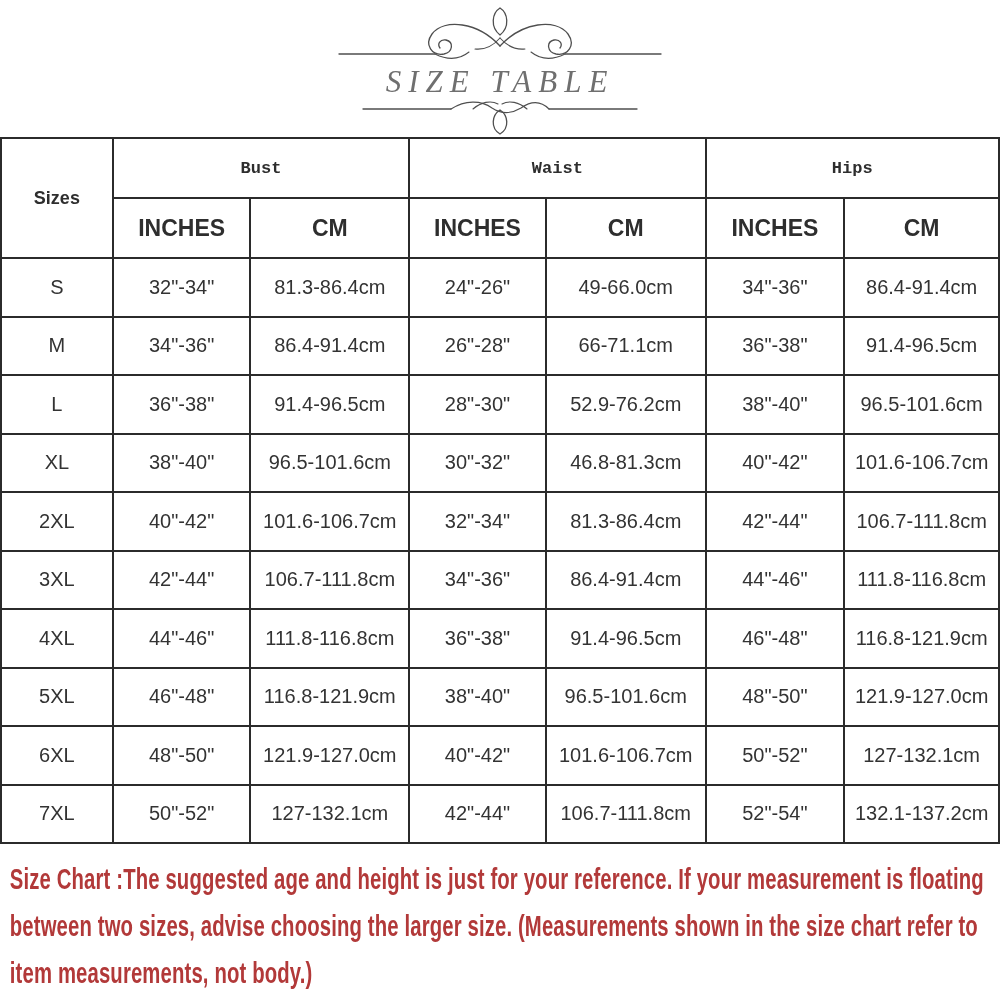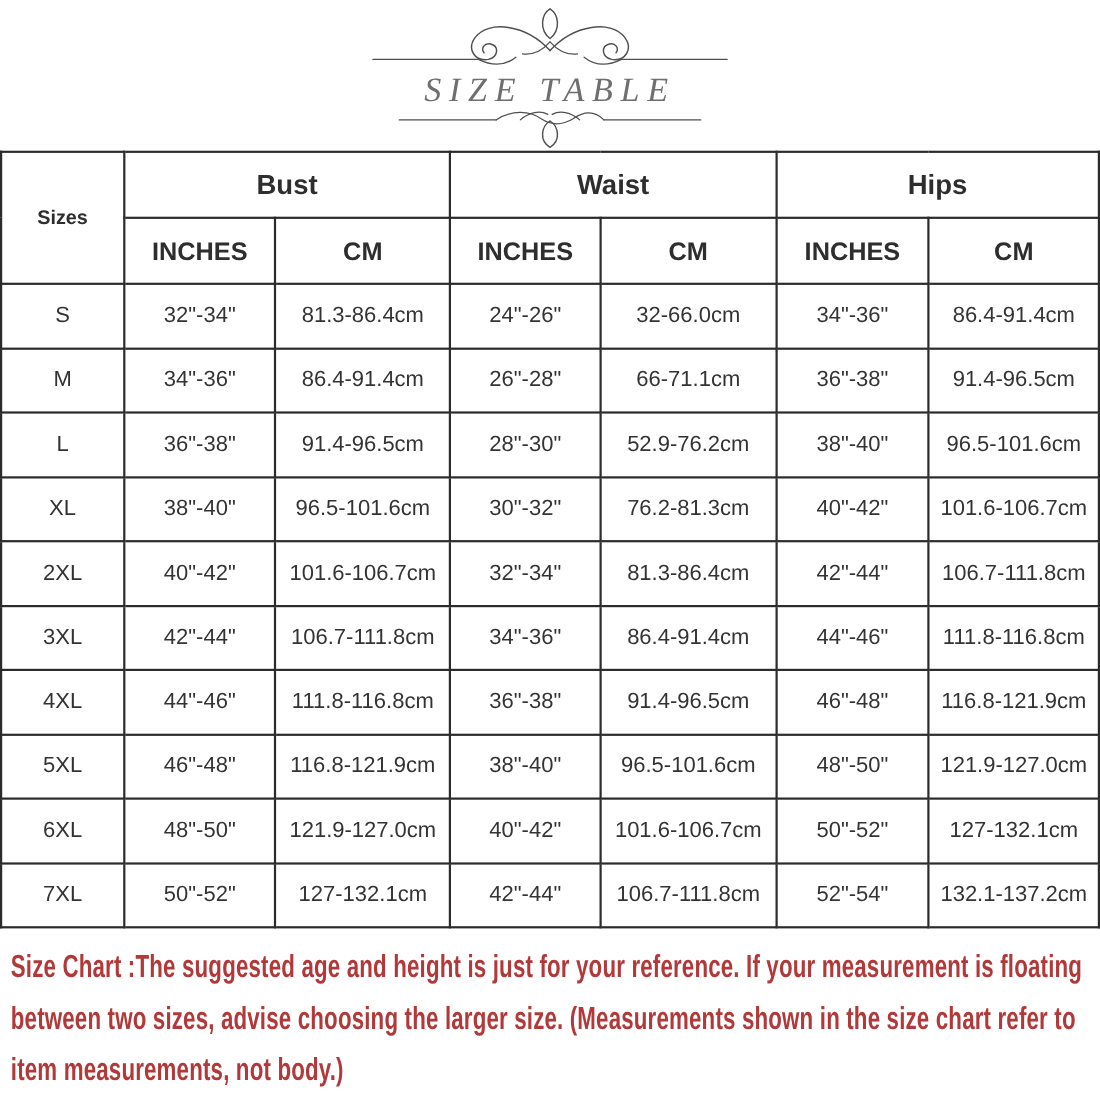--- a/index.html
+++ b/index.html
@@ -40,21 +40,21 @@
   }
   table.size-table th,
   table.size-table td {
     border: 2px solid #2b2b2b;
     text-align: center;
     vertical-align: middle;
     padding: 0;
     background: #ffffff;
   }
   table.size-table thead th { font-weight: bold; }
-  .group-header { font-size: 25px; height: 58px; }
+  .group-header { font-size: 17px; height: 58px; font-family: Liberation Mono, monospace; }
   .unit-header  { font-size: 23px; height: 58px; }
   .sizes-header { font-size: 18px; }
   tbody td { font-size: 20px; height: 56.5px; color: #333333; }
   tbody td.size-col { font-size: 20px; }
 
   
   .note {
     margin: 12px 0 0 0;
     padding: 0 16px 0 14px;
     width: 1428px;
@@ -126,21 +126,21 @@
         <th class="unit-header">INCHES</th>
         <th class="unit-header">CM</th>
       </tr>
     </thead>
     <tbody>
       <tr>
         <td class="size-col">S</td>
         <td>32"-34"</td>
         <td>81.3-86.4cm</td>
         <td>24"-26"</td>
-        <td>32-66.0cm</td>
+        <td>49-66.0cm</td>
         <td>34"-36"</td>
         <td>86.4-91.4cm</td>
       </tr>
       <tr>
         <td class="size-col">M</td>
         <td>34"-36"</td>
         <td>86.4-91.4cm</td>
         <td>26"-28"</td>
         <td>66-71.1cm</td>
         <td>36"-38"</td>
@@ -153,21 +153,21 @@
         <td>28"-30"</td>
         <td>52.9-76.2cm</td>
         <td>38"-40"</td>
         <td>96.5-101.6cm</td>
       </tr>
       <tr>
         <td class="size-col">XL</td>
         <td>38"-40"</td>
         <td>96.5-101.6cm</td>
         <td>30"-32"</td>
-        <td>76.2-81.3cm</td>
+        <td>46.8-81.3cm</td>
         <td>40"-42"</td>
         <td>101.6-106.7cm</td>
       </tr>
       <tr>
         <td class="size-col">2XL</td>
         <td>40"-42"</td>
         <td>101.6-106.7cm</td>
         <td>32"-34"</td>
         <td>81.3-86.4cm</td>
         <td>42"-44"</td>

